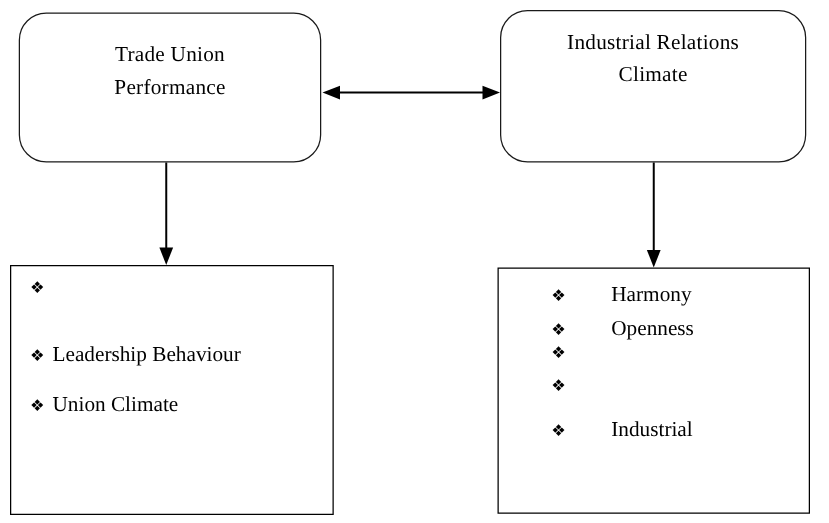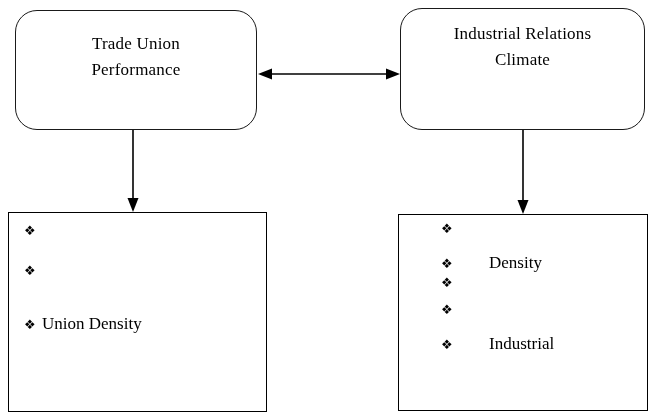--- a/index.html
+++ b/index.html
@@ -111,34 +111,36 @@
 
   <div class="sbox" id="box-crd" style="left:398px; top:214px; width:250px; height:197px;">
   </div>
 
   <ul class="bullet-list" id="list-left">
     <li>
       <span class="bullet-glyph">❖</span>
     </li>
     <li>
       <span class="bullet-glyph">❖</span>
+      <span>Leadership Behaviour</span>
     </li>
     <li>
       <span class="bullet-glyph">❖</span>
-      <span>Union Density</span>
+      <span>Union Climate</span>
     </li>
   </ul>
 
   <ul class="bullet-list" id="list-right">
     <li>
       <span class="bullet-glyph">❖</span>
+      <span>Harmony</span>
     </li>
     <li>
       <span class="bullet-glyph">❖</span>
-      <span>Density</span>
+      <span>Openness</span>
     </li>
     <li>
       <span class="bullet-glyph">❖</span>
     </li>
     <li>
       <span class="bullet-glyph">❖</span>
     </li>
     <li>
       <span class="bullet-glyph">❖</span>
       <span>Industrial</span>

